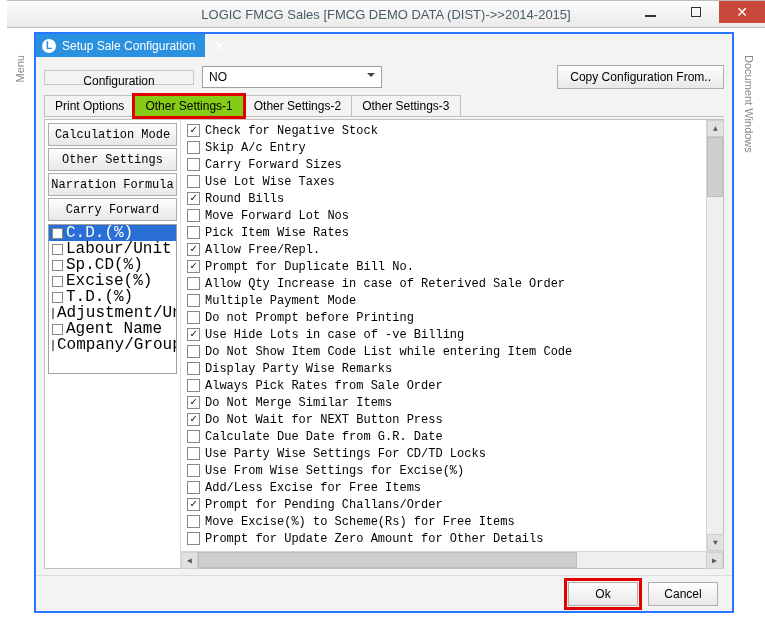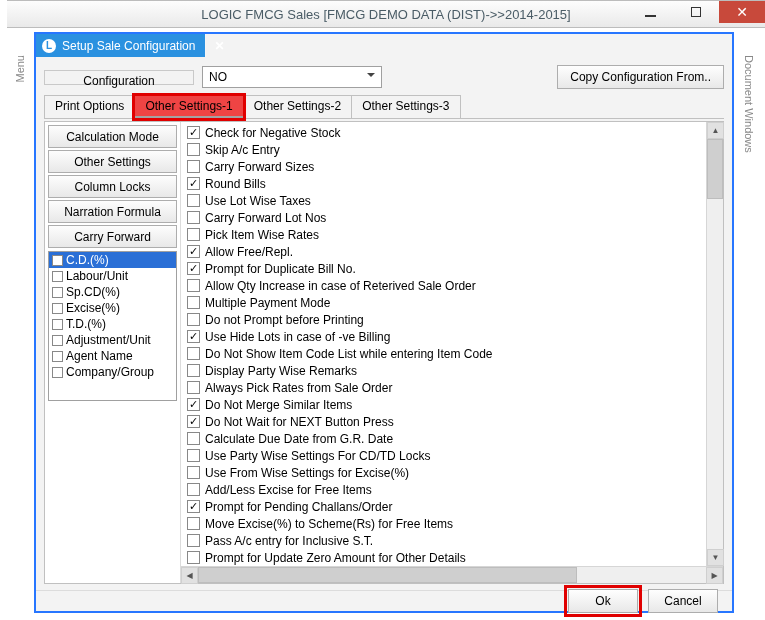--- a/index.html
+++ b/index.html
@@ -150,38 +150,39 @@
   }
   .tab {
     border:1px solid #c0c0c0;
     border-bottom:1px solid #c0c0c0;
     background:#f3f3f3;
     padding:3px 10px;
     margin-right:-1px;
     position:relative;
   }
   .tab.active {
-    background:#ef4444;
-    border-bottom:3px solid #a3a3a3;
+    background:#84cc16;
+    border-bottom:1px solid #a3a3a3;
     z-index:2;
   }
   .tab.highlight {
     outline:3px solid #e00000;
     outline-offset:-1px;
     z-index:3;
   }
 
   
   .content {
     flex:1;
     margin:2px 8px 6px 8px;
     background:#fff;
     border:1px solid #c0c0c0;
     display:flex;
     position:relative;
+    font-family:Liberation Mono, monospace;
   }
 
   
   .left-pane {
     width:135px;
     padding:3px;
     display:flex; flex-direction:column; gap:2px;
   }
   .side-btn {
     border:1px solid #adadad;
@@ -194,21 +195,21 @@
     border:1px solid #a0a0a0;
     background:#fff;
     height:150px;
     margin-top:1px;
     overflow:hidden;
   }
   .cf-item {
     display:flex; align-items:center;
     padding:0 3px;
     height:16px;
-    font-size:12px;
+    font-size:16px;
     gap:3px;
   }
   .cf-item.sel { background:#2a6fd6; color:#fff; }
   .cf-box { width:11px;height:11px;border:1px solid #888;background:#fff;display:inline-block;}
   .cf-item.sel .cf-box { background:#fff; }
 
   
   .right-pane {
     flex:1;
     border-left:1px solid #dcdcdc;
@@ -245,21 +246,21 @@
   }
   .sb-btn { width:17px;height:17px;background:#e1e1e1;border:1px solid #cfcfcf;
     display:flex;align-items:center;justify-content:center;font-size:8px;color:#555;}
   .vscroll .thumb { flex:0 0 60px; margin:0; background:#cfcfcf;border:1px solid #bdbdbd;}
   .vscroll .track {flex:1;}
   .hscroll .thumb { width:70%; background:#cfcfcf;border:1px solid #bdbdbd;}
   .hscroll .track {flex:1;}
 
   
   .footer {
-    height:21px;
+    height:36px;
     display:flex; align-items:center; justify-content:flex-end;
     gap:10px;
     padding:0 14px;
     border-top:1px solid #dcdcdc;
   }
   .ok-btn.highlight { outline:3px solid #e00000; outline-offset:1px; }
 </style>
 </head>
 <body>
 
@@ -303,21 +304,20 @@
     <div class="tab active highlight">Other Settings-1</div>
     <div class="tab">Other Settings-2</div>
     <div class="tab">Other Settings-3</div>
   </div>
 
   <div class="content">
 
     <div class="left-pane">
       <div class="side-btn">Calculation Mode</div>
       <div class="side-btn">Other Settings</div>
-      <div class="side-btn">Column Locks</div>
       <div class="side-btn">Narration Formula</div>
       <div class="side-btn">Carry Forward</div>
 
       <div class="cf-list" id="cf-list">
           <div class="cf-item sel">
             <span class="cf-box"></span>
             <span>C.D.(%)</span>
           </div>
           <div class="cf-item">
             <span class="cf-box"></span>
@@ -358,30 +358,30 @@
           </div>
           <div class="check-row">
             <span class="cb"></span>
             <span>Skip A/c Entry</span>
           </div>
           <div class="check-row">
             <span class="cb"></span>
             <span>Carry Forward Sizes</span>
           </div>
           <div class="check-row">
+            <span class="cb"></span>
+            <span>Use Lot Wise Taxes</span>
+          </div>
+          <div class="check-row">
             <span class="cb checked"></span>
             <span>Round Bills</span>
           </div>
           <div class="check-row">
             <span class="cb"></span>
-            <span>Use Lot Wise Taxes</span>
-          </div>
-          <div class="check-row">
-            <span class="cb"></span>
-            <span>Carry Forward Lot Nos</span>
+            <span>Move Forward Lot Nos</span>
           </div>
           <div class="check-row">
             <span class="cb"></span>
             <span>Pick Item Wise Rates</span>
           </div>
           <div class="check-row">
             <span class="cb checked"></span>
             <span>Allow Free/Repl.</span>
           </div>
           <div class="check-row">
@@ -440,24 +440,20 @@
             <span class="cb"></span>
             <span>Add/Less Excise for Free Items</span>
           </div>
           <div class="check-row">
             <span class="cb checked"></span>
             <span>Prompt for Pending Challans/Order</span>
           </div>
           <div class="check-row">
             <span class="cb"></span>
             <span>Move Excise(%) to Scheme(Rs) for Free Items</span>
-          </div>
-          <div class="check-row">
-            <span class="cb"></span>
-            <span>Pass A/c entry for Inclusive S.T.</span>
           </div>
           <div class="check-row">
             <span class="cb"></span>
             <span>Prompt for Update Zero Amount for Other Details</span>
           </div>
         </div>
 
       <div class="vscroll">
         <div class="sb-btn">▲</div>
         <div class="thumb"></div>

